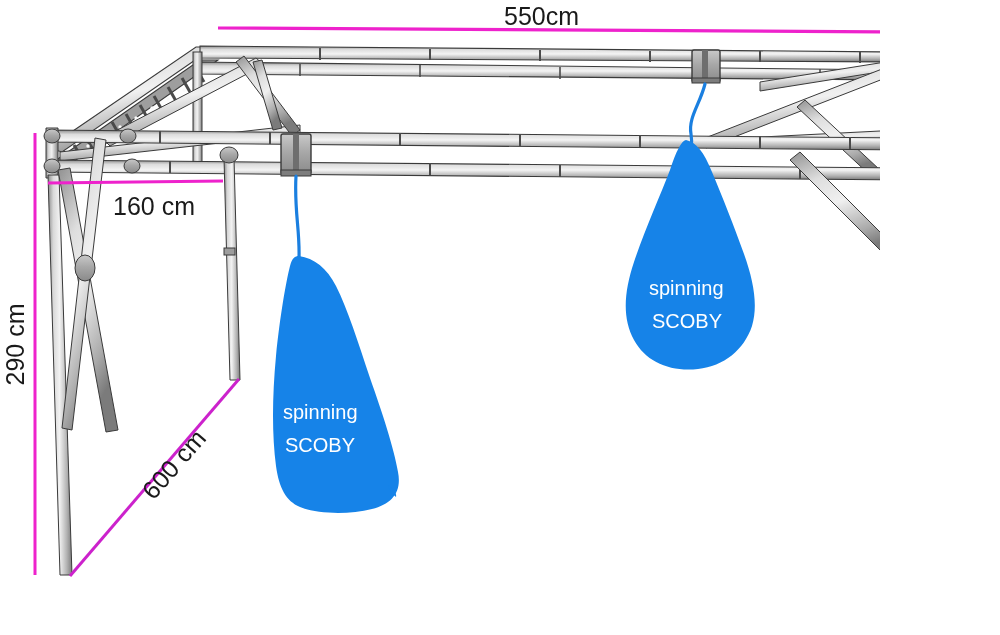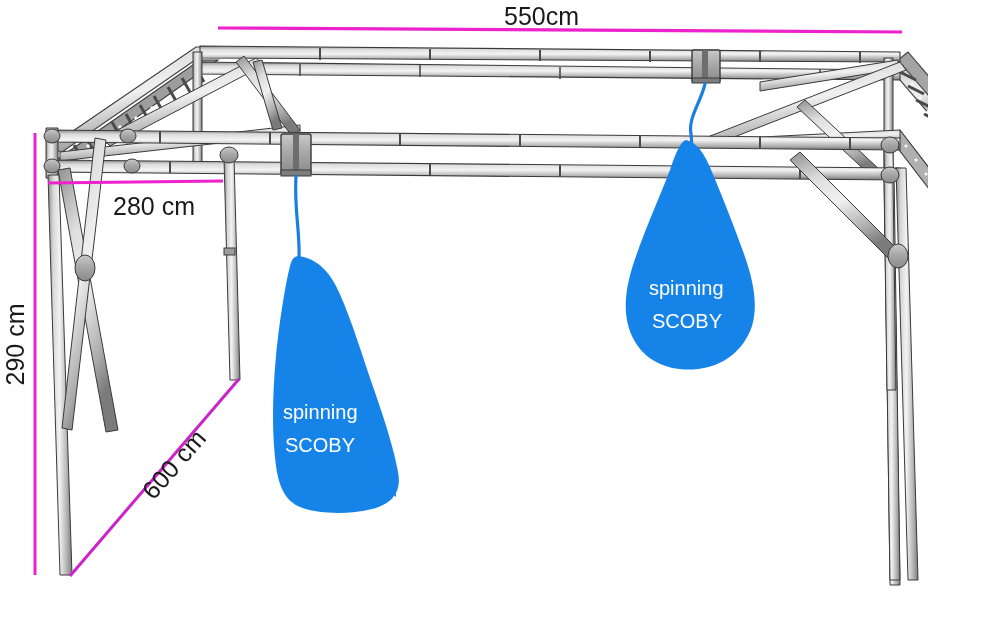--- a/index.html
+++ b/index.html
@@ -10,21 +10,20 @@
   }
   body {
     font-family: "Liberation Sans", sans-serif;
   }
   #stage {
     position: relative;
     width: 880px;
     height: 635px;
     background: #ffffff;
     overflow: hidden;
-    padding-left: 48px;
   }
   #scene {
     position: absolute;
     left: 0;
     top: 0;
     width: 1000px;
     height: 635px;
   }
   .dim-label {
     position: absolute;
@@ -290,21 +289,21 @@
     <g>
       <line x1="218" y1="28" x2="902" y2="32" stroke="#ee22cc" stroke-width="3.2"></line>
       <line x1="48" y1="183" x2="223" y2="181" stroke="#ee22cc" stroke-width="3"></line>
       <line x1="35" y1="133" x2="35" y2="575" stroke="#ee22cc" stroke-width="3"></line>
       <line x1="70" y1="576" x2="239" y2="379" stroke="#cc22cc" stroke-width="3"></line>
     </g>
   </svg>
 
   <div class="dim-label" id="label-550">550cm</div>
 
-  <div class="dim-label" id="label-160">280 cm</div>
+  <div class="dim-label" id="label-160">160 cm</div>
 
   <div class="dim-label" id="label-290">290 cm</div>
 
   <div class="dim-label" id="label-600">600 cm</div>
 
   <div class="scoby-text" id="scoby-left-line1" style="color: rgb(255, 255, 255);">spinning</div>
   <div class="scoby-text" id="scoby-left-line2" style="color: rgb(255, 255, 255);">SCOBY</div>
 
   <div class="scoby-text" id="scoby-right-line1" style="color: rgb(255, 255, 255);">spinning</div>
   <div class="scoby-text" id="scoby-right-line2" style="color: rgb(255, 255, 255);">SCOBY</div>

